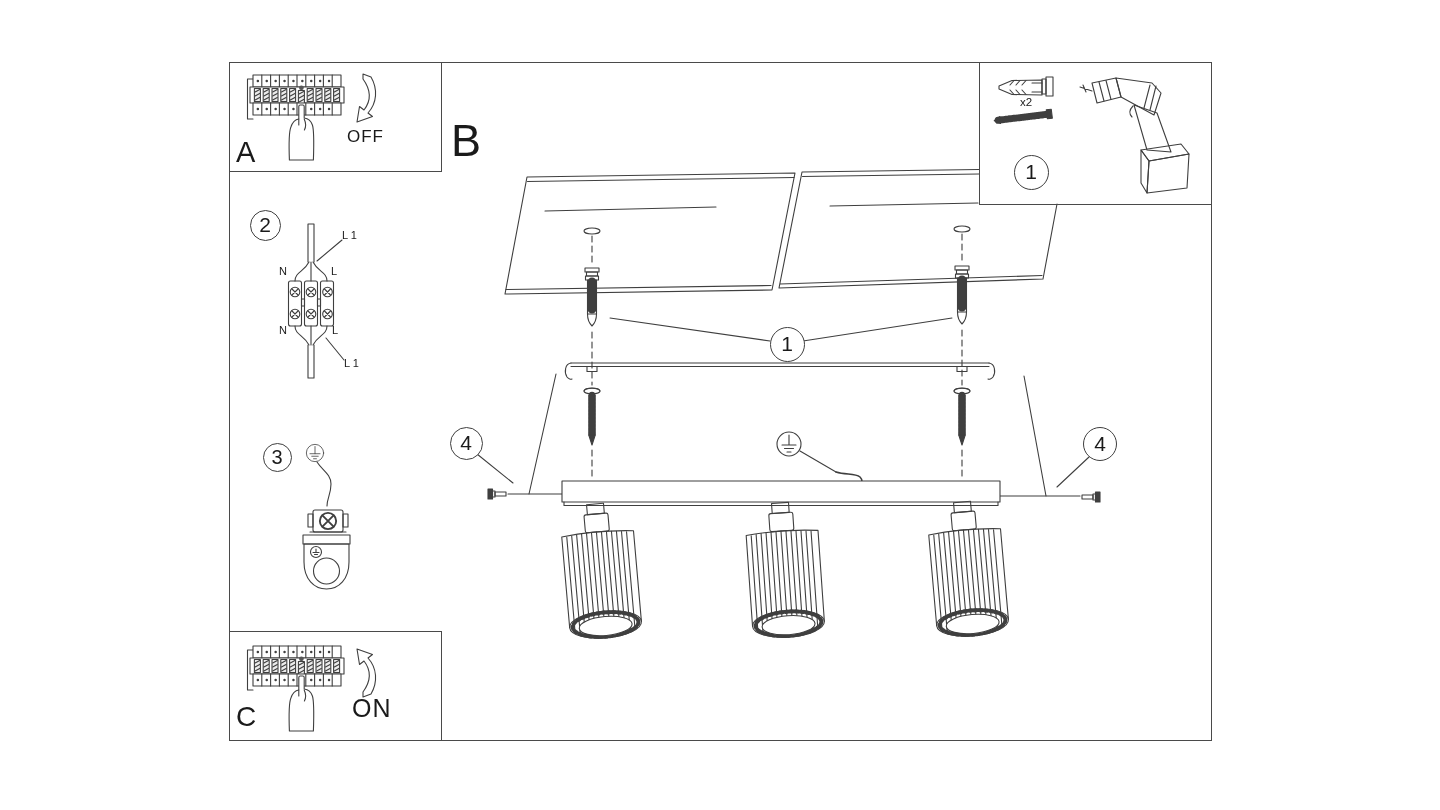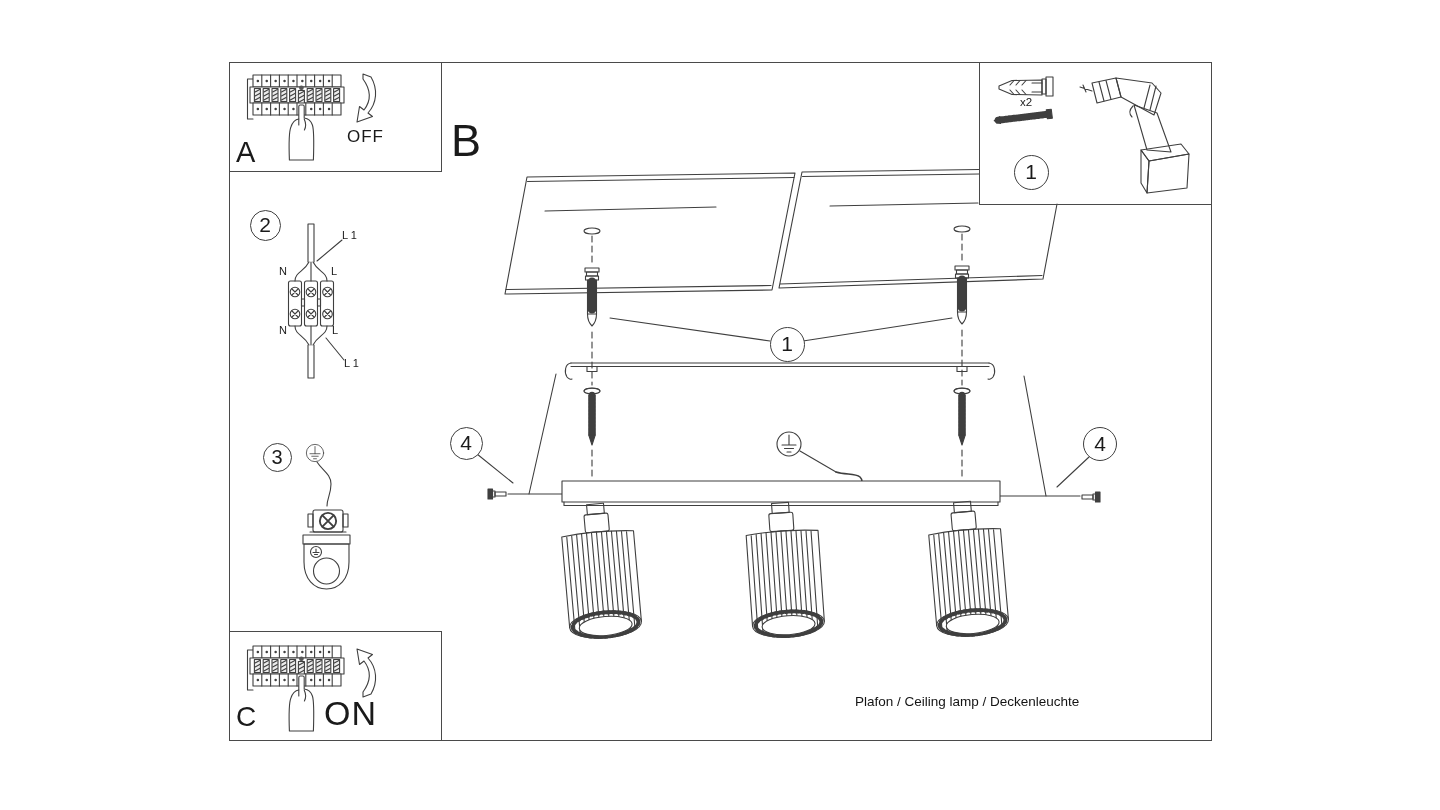--- a/index.html
+++ b/index.html
@@ -225,34 +225,33 @@
 
   <div class="box" style="left:229px;top:62px;width:981px;height:677px;"></div>
   <div class="box" style="left:229px;top:62px;width:211px;height:108px;"></div>
   <div class="box" style="left:229px;top:631px;width:211px;height:108px;"></div>
   <div class="box" style="left:979px;top:62px;width:231px;height:141px;"></div>
 
   <div class="letter" style="left:236px;top:138px;font-size:29px;">A</div>
   <div class="letter" style="left:451px;top:118px;font-size:45px;">B</div>
   <div class="letter" style="left:236px;top:703px;font-size:28px;">C</div>
   <div class="letter" style="left:347px;top:128px;font-size:17px;letter-spacing:1px;">OFF</div>
-  <div class="letter" style="left:324px;top:696px;font-size:34px;letter-spacing:1px;">ON</div>
+  <div class="letter" style="left:352px;top:696px;font-size:25px;letter-spacing:1px;">ON</div>
 
   <div class="callout" style="left:249.5px;top:209.5px;width:29px;height:29px;">2</div>
   <div class="callout" style="left:262.5px;top:442.5px;width:27px;height:27px;font-size:20px;">3</div>
   <div class="callout" style="left:1013.5px;top:154.5px;width:33px;height:33px;">1</div>
   <div class="callout" style="left:769.5px;top:326.5px;width:33px;height:33px;">1</div>
   <div class="callout" style="left:449.5px;top:426.5px;width:31px;height:31px;">4</div>
   <div class="callout" style="left:1083px;top:427px;width:32px;height:32px;">4</div>
 
   <div class="small-label" style="left:279px;top:266px;">N</div>
   <div class="small-label" style="left:331px;top:266px;">L</div>
   <div class="small-label" style="left:279px;top:325px;">N</div>
   <div class="small-label" style="left:332px;top:325px;">L</div>
   <div class="small-label" style="left:342px;top:230px;">L 1</div>
   <div class="small-label" style="left:344px;top:358px;">L 1</div>
   <div class="small-label" style="left:1020px;top:97px;font-size:11.5px;">x2</div>
 
   <div id="footer">
-    <div>Plafon / Ceiling lamp / Deckenleuchte</div>
   </div>
 
 </div>
 
 </body></html>

